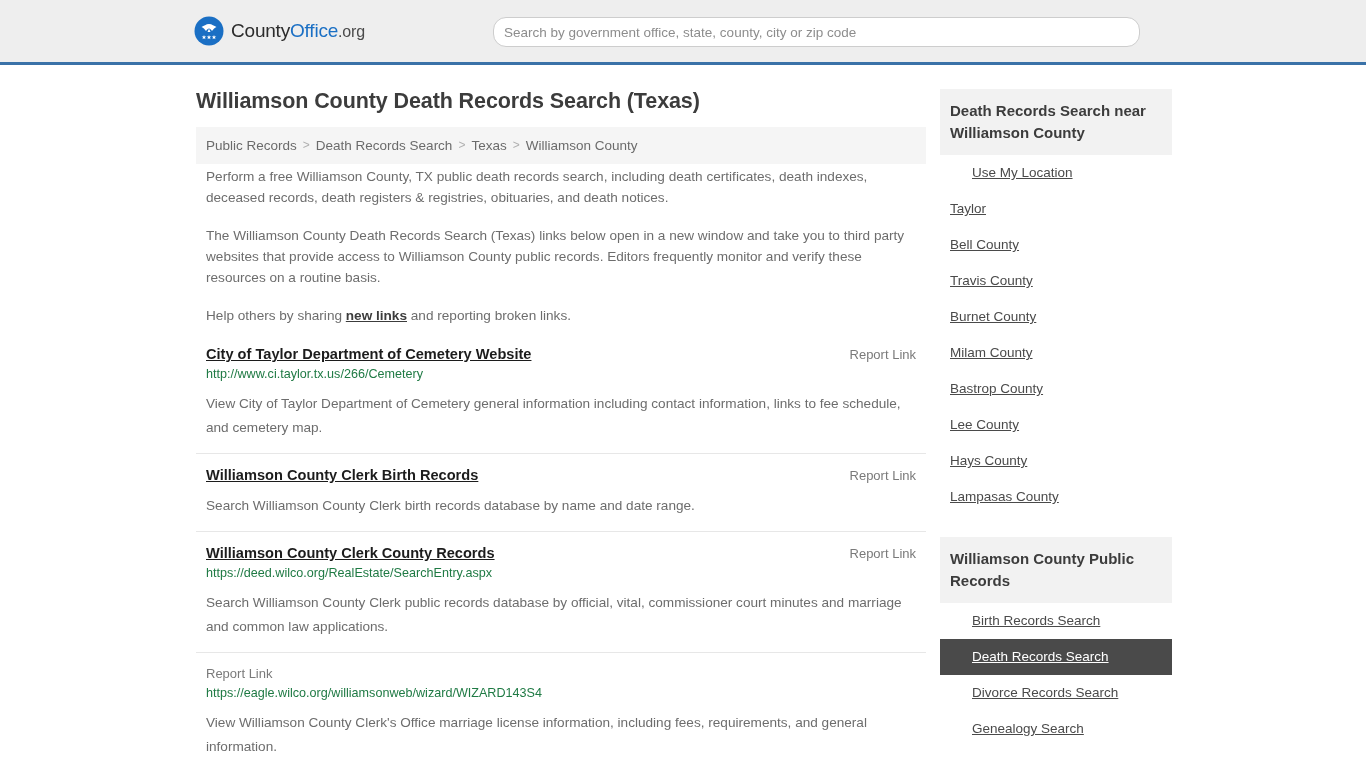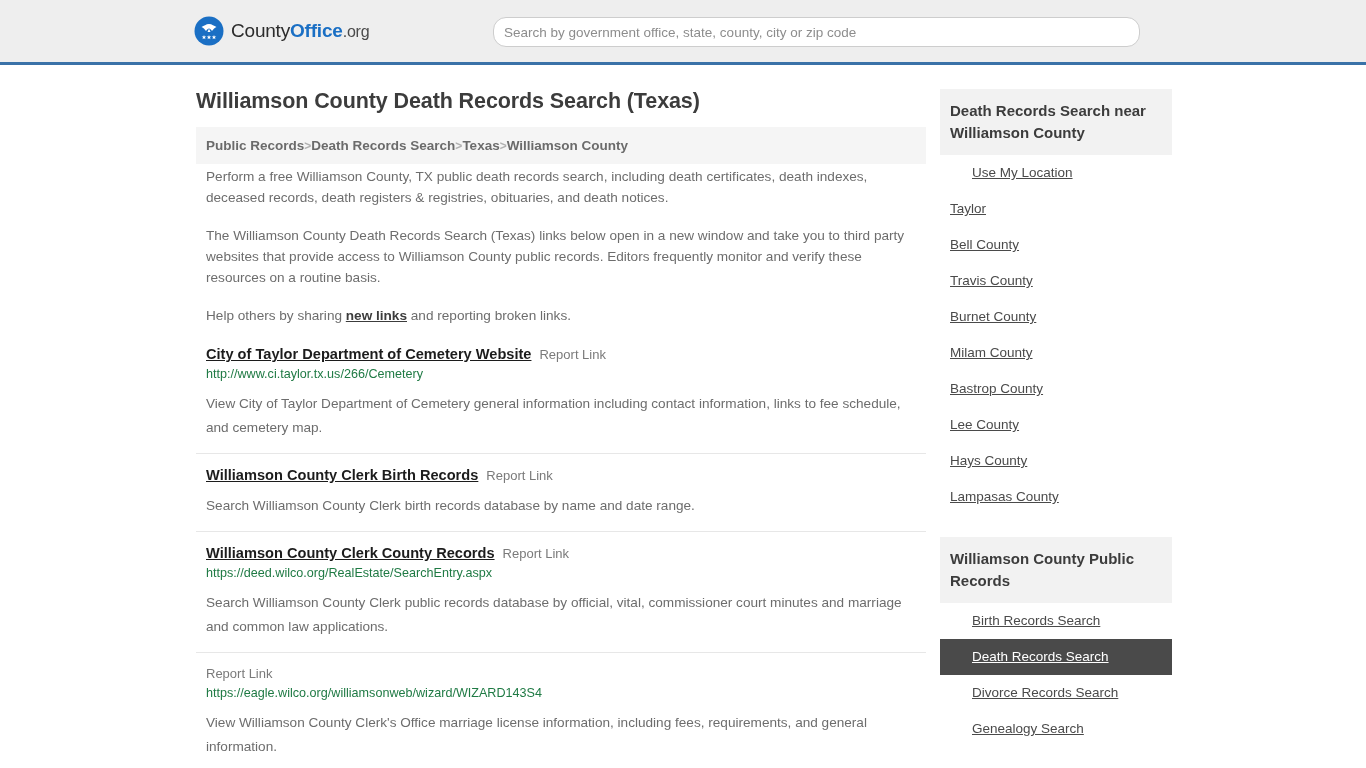--- a/index.html
+++ b/index.html
@@ -27,21 +27,21 @@
     gap: 7px;
     text-decoration: none;
   }
   .brand-mark { width: 30px; height: 30px; display: block; }
   .brand-text {
     font-size: 19px;
     letter-spacing: -0.2px;
     white-space: nowrap;
   }
   .brand-text .w1 { color: #2b2b2b; }
-  .brand-text .w2 { color: #1a6fc4; font-weight: bold; }
+  .brand-text .w2 { color: #1a6fc4; font-weight: normal; }
   .brand-text .w3 { color: #4a4a4a; font-size: 16px; }
 
   .search-wrap {
     position: absolute;
     left: 493px;
     top: 17px;
     width: 647px;
     height: 30px;
   }
   .search-input {
@@ -80,23 +80,22 @@
   }
 
   
   .breadcrumb {
     background: #f5f5f5;
     padding: 11px 10px;
     font-size: 13.5px;
     color: #6b6b6b;
     display: flex;
     flex-wrap: wrap;
-    align-items: flex-end;
-    gap: 0;
-    font-weight: bold;
+    align-items: flex-start;
+    gap: 6px;
   }
   .breadcrumb a {
     color: #6b6b6b;
     text-decoration: none;
   }
   .breadcrumb .sep { color: #b0b0b0; font-size: 12px; }
   .breadcrumb .current { color: #6b6b6b; }
 
   
   .intro { padding: 0 10px; }
@@ -116,22 +115,23 @@
   
   .results { margin-top: 20px; }
   .result {
     padding: 0 10px 13px 10px;
     border-bottom: 1px solid #e7e7e7;
     margin-bottom: 13px;
   }
   .result:last-child { border-bottom: none; }
   .result-head {
     display: flex;
+    justify-content: space-between;
     align-items: baseline;
-    gap: 8px;
+    gap: 14px;
   }
   .result-title {
     font-size: 14.6px;
     font-weight: bold;
     color: #1c1c1c;
     text-decoration: underline;
     cursor: pointer;
   }
   .report-link {
     font-size: 13px;

